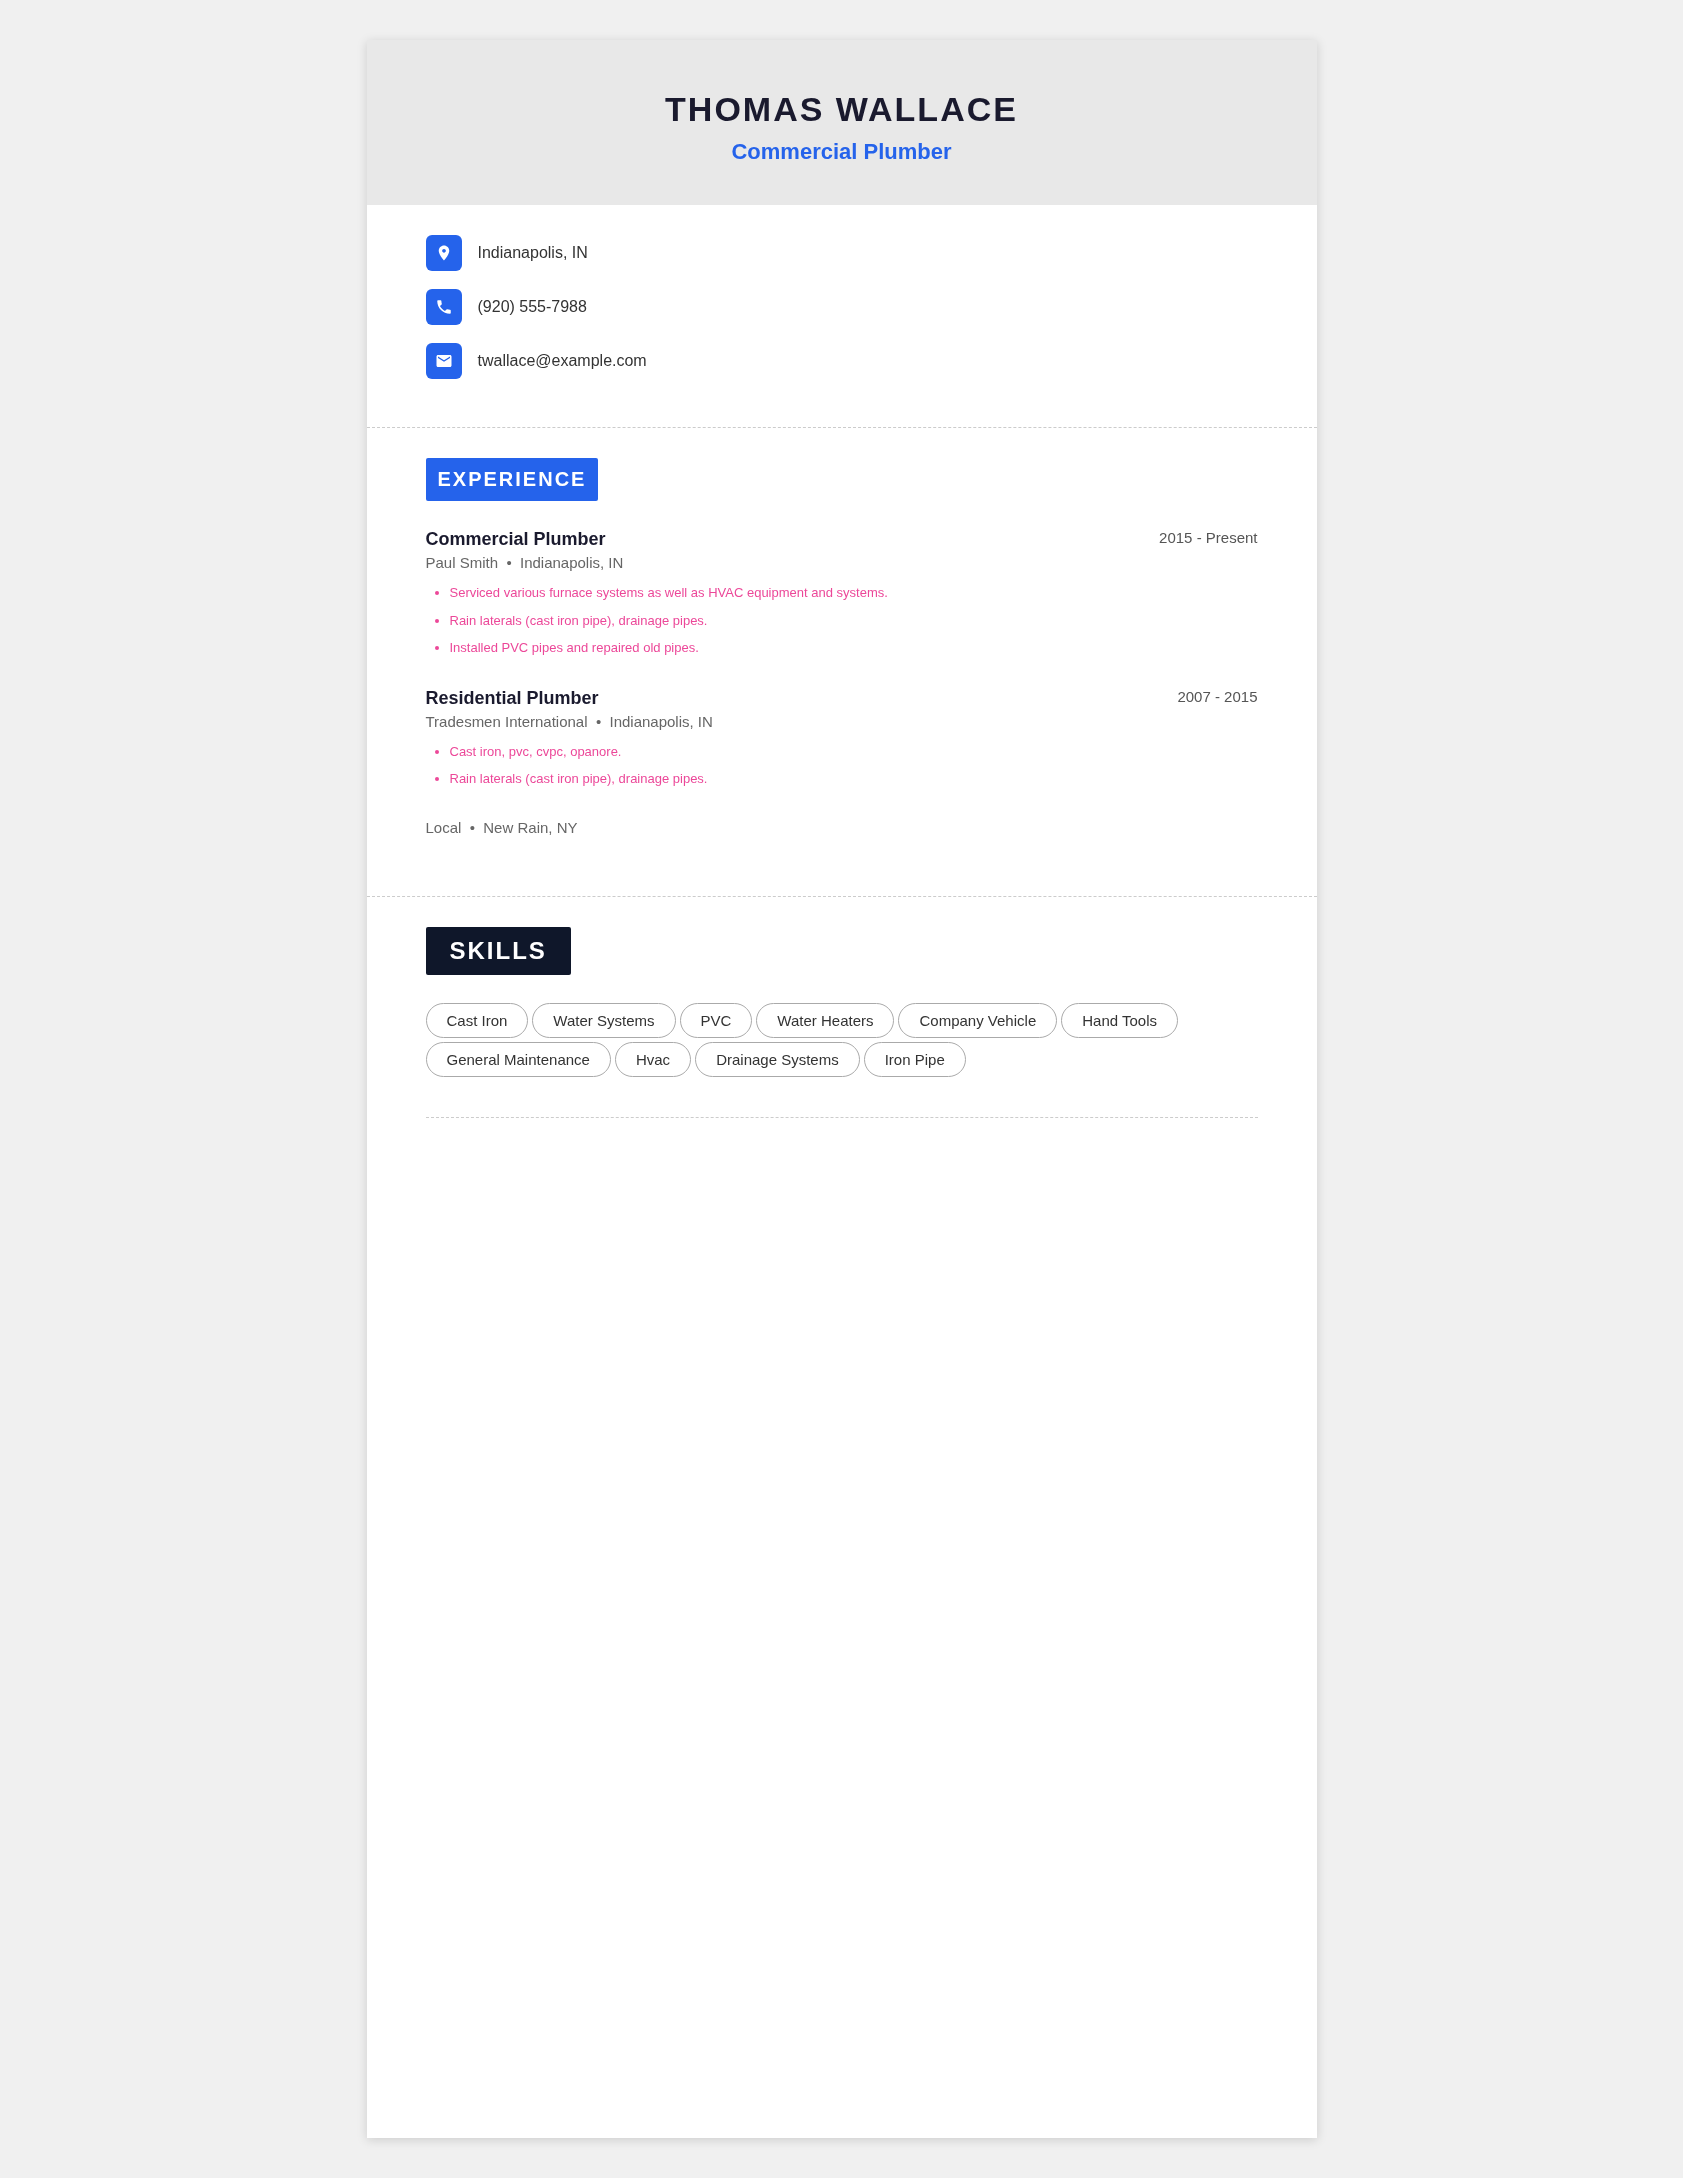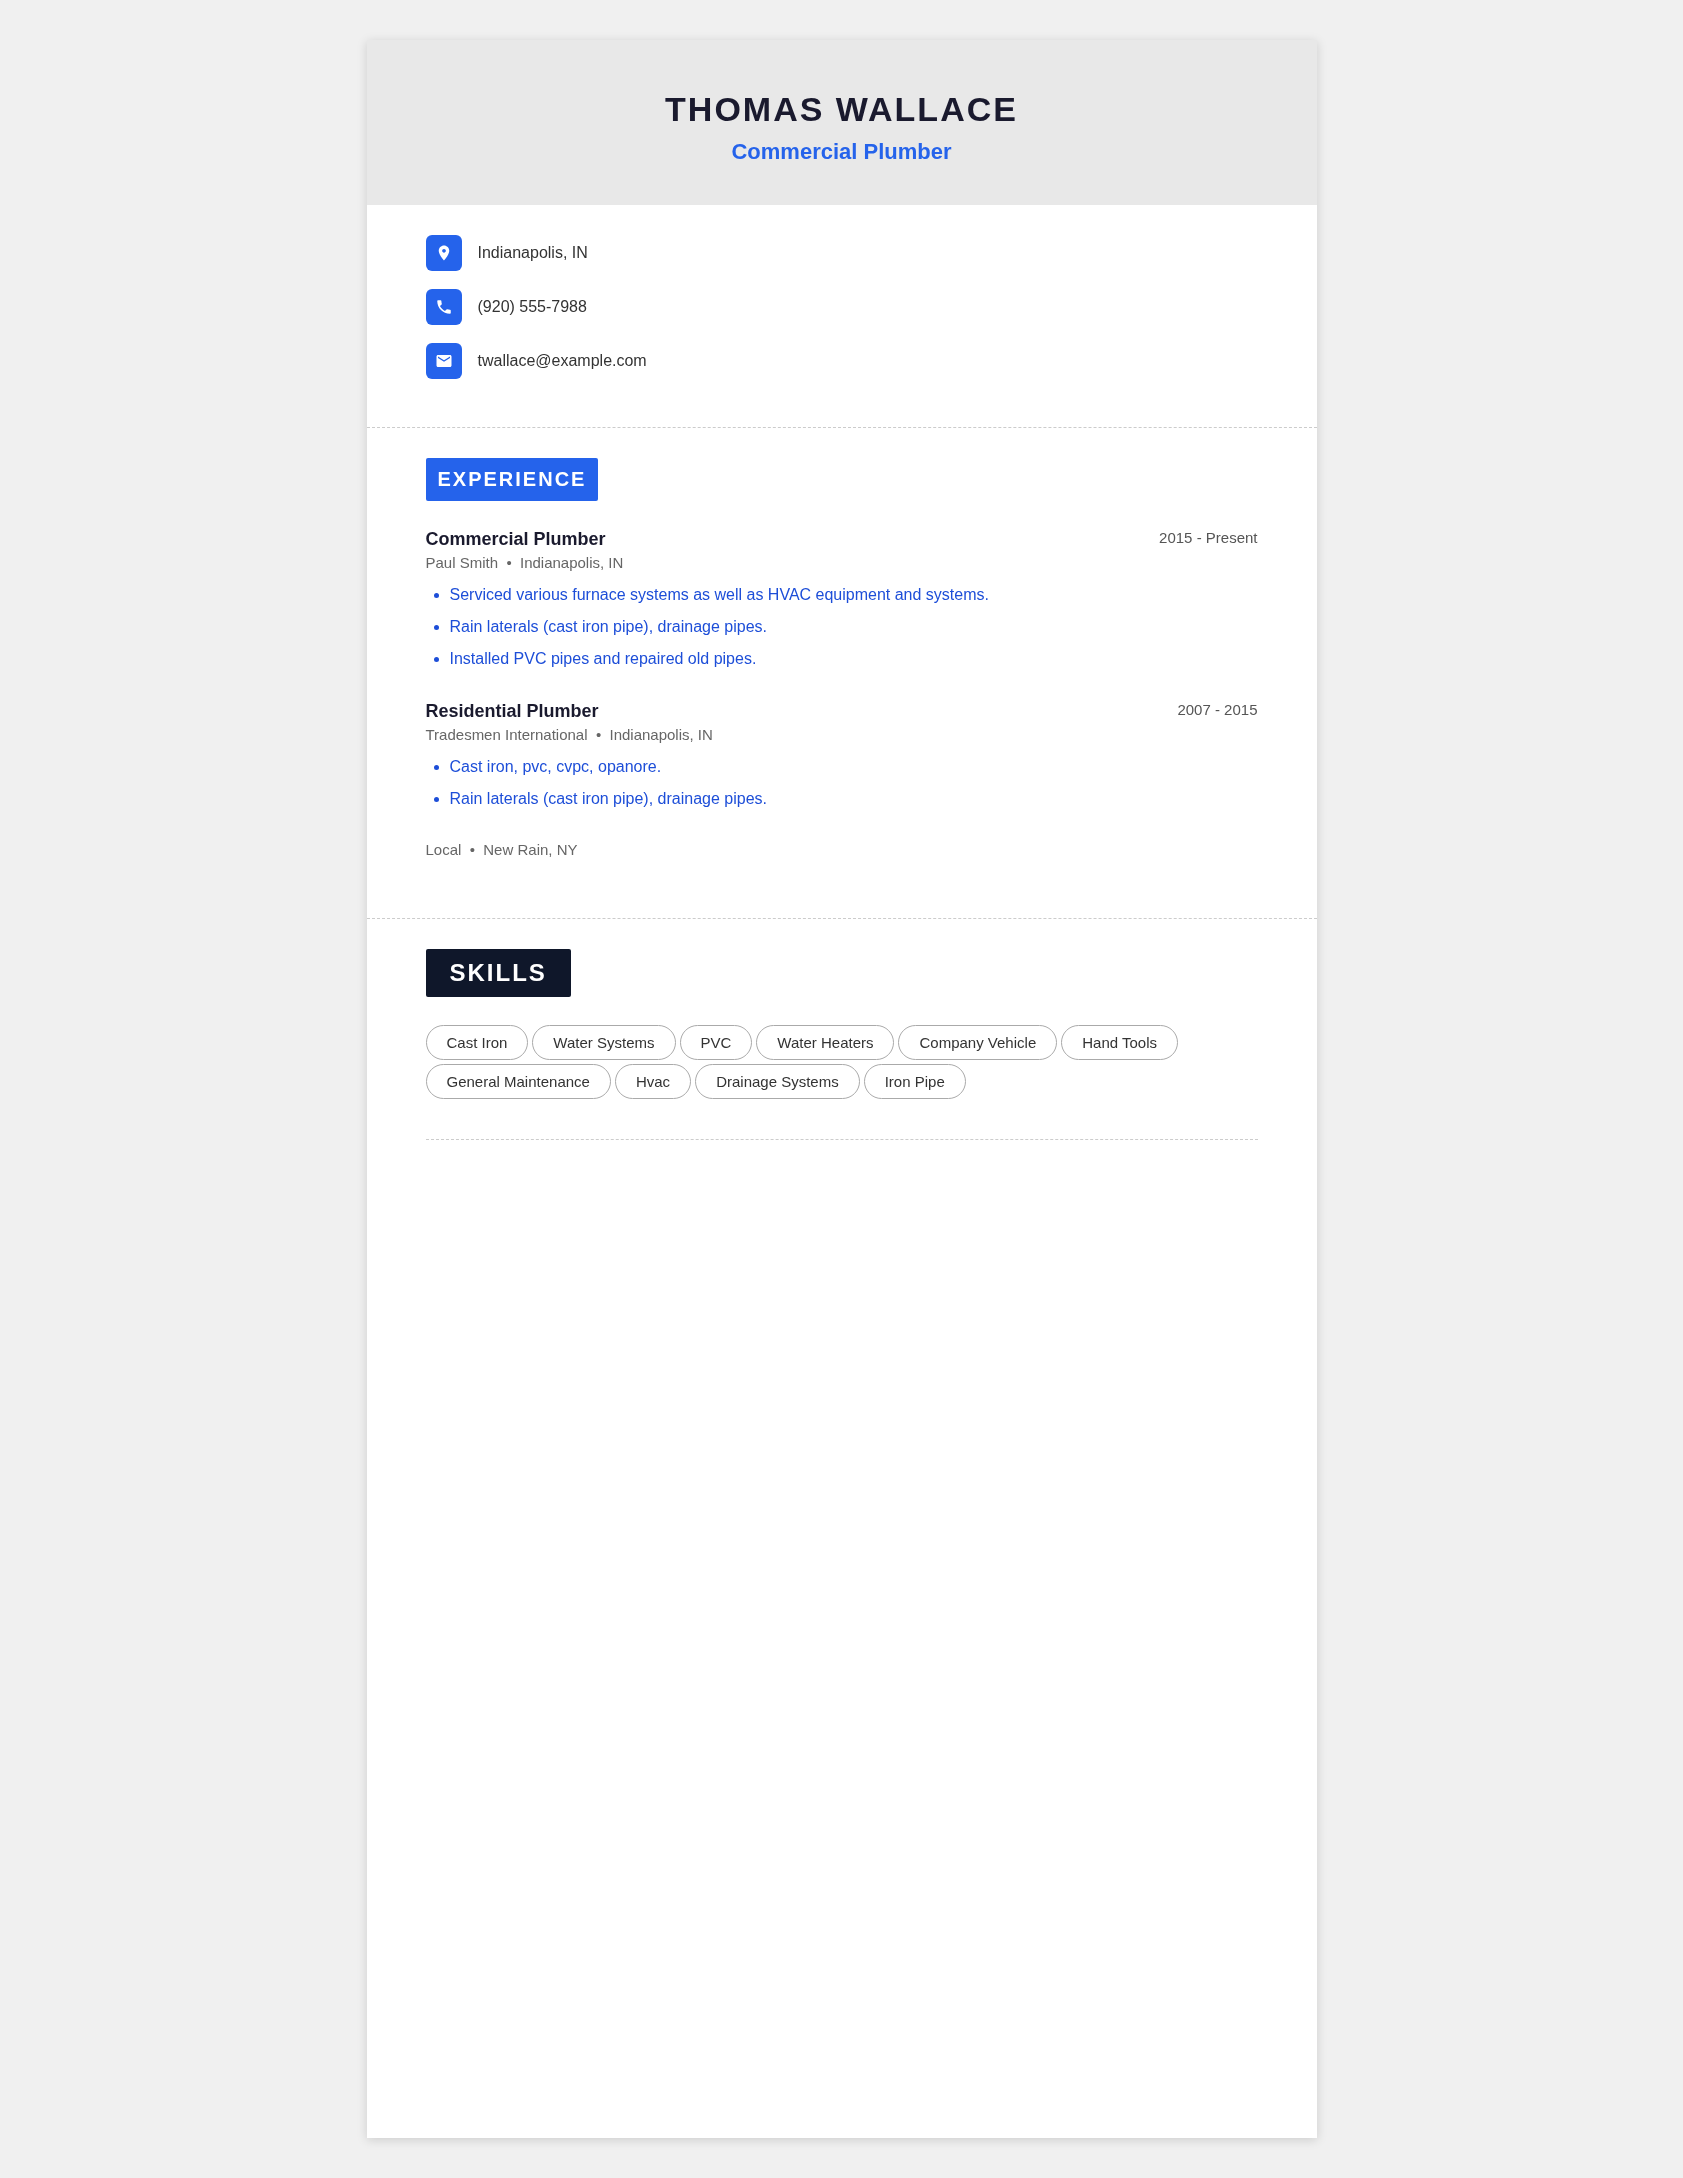--- a/index.html
+++ b/index.html
@@ -96,22 +96,22 @@
     .job-company {
       font-size: 15px;
       color: #666;
       margin-bottom: 12px;
     }
     .job-bullets {
       list-style: disc;
       padding-left: 24px;
     }
     .job-bullets li {
-      font-size: 16px;
-      color: #1d4ed8;
+      font-size: 13px;
+      color: #ec4899;
       margin-bottom: 8px;
       line-height: 1.5;
     }
     .section-divider {
       border: none;
       border-top: 1.5px dashed #ccc;
       margin: 0 0 0 0;
     }
     .skills-section {
       padding: 30px 59px 40px;

